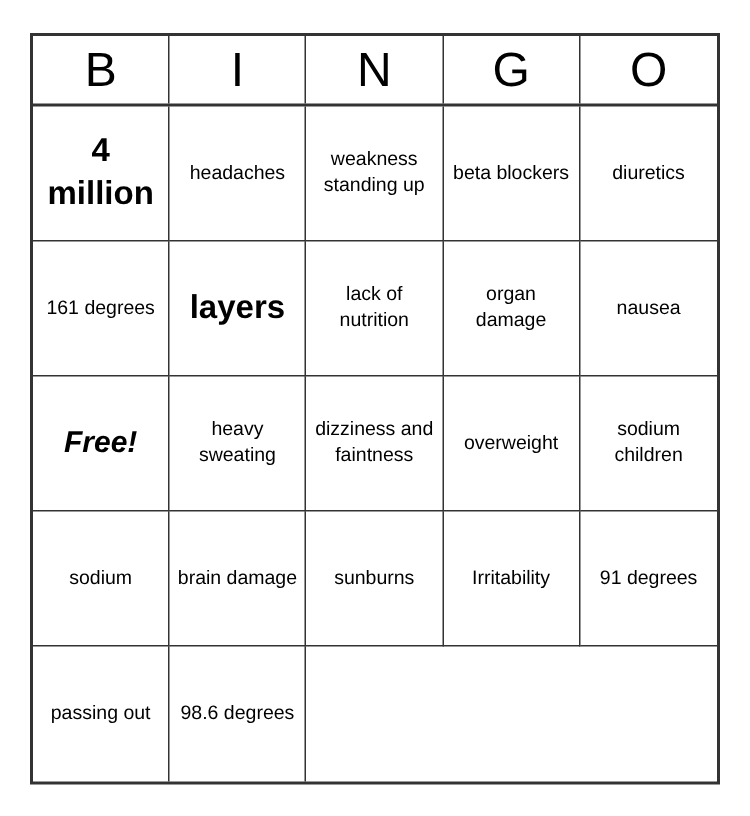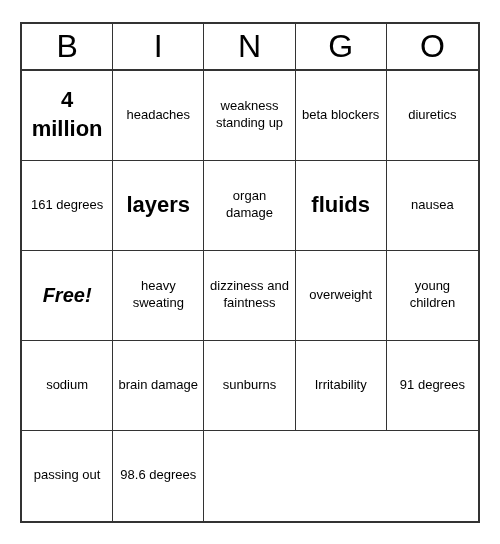--- a/index.html
+++ b/index.html
@@ -93,28 +93,28 @@
     </div>
   <div class="bingo-grid">
 
   <div class="bingo-cell cell-large">4 million</div>
       <div class="bingo-cell">headaches</div>
       <div class="bingo-cell">weakness standing up</div>
       <div class="bingo-cell">beta blockers</div>
       <div class="bingo-cell">diuretics</div>
       <div class="bingo-cell">161 degrees</div>
       <div class="bingo-cell cell-large">layers</div>
+      <div class="bingo-cell">lack of nutrition</div>
       <div class="bingo-cell">organ damage</div>
-      <div class="bingo-cell cell-large">fluids</div>
       <div class="bingo-cell">nausea</div>
       <div class="bingo-cell cell-free">Free!</div>
       <div class="bingo-cell">heavy sweating</div>
       <div class="bingo-cell">dizziness and faintness</div>
       <div class="bingo-cell">overweight</div>
-      <div class="bingo-cell">young children</div>
+      <div class="bingo-cell">sodium children</div>
       <div class="bingo-cell">sodium</div>
       <div class="bingo-cell">brain damage</div>
       <div class="bingo-cell">sunburns</div>
       <div class="bingo-cell">Irritability</div>
       <div class="bingo-cell">91 degrees</div>
       <div class="bingo-cell">passing out</div>
       <div class="bingo-cell">98.6 degrees</div>
     </div>
 </div>
 

